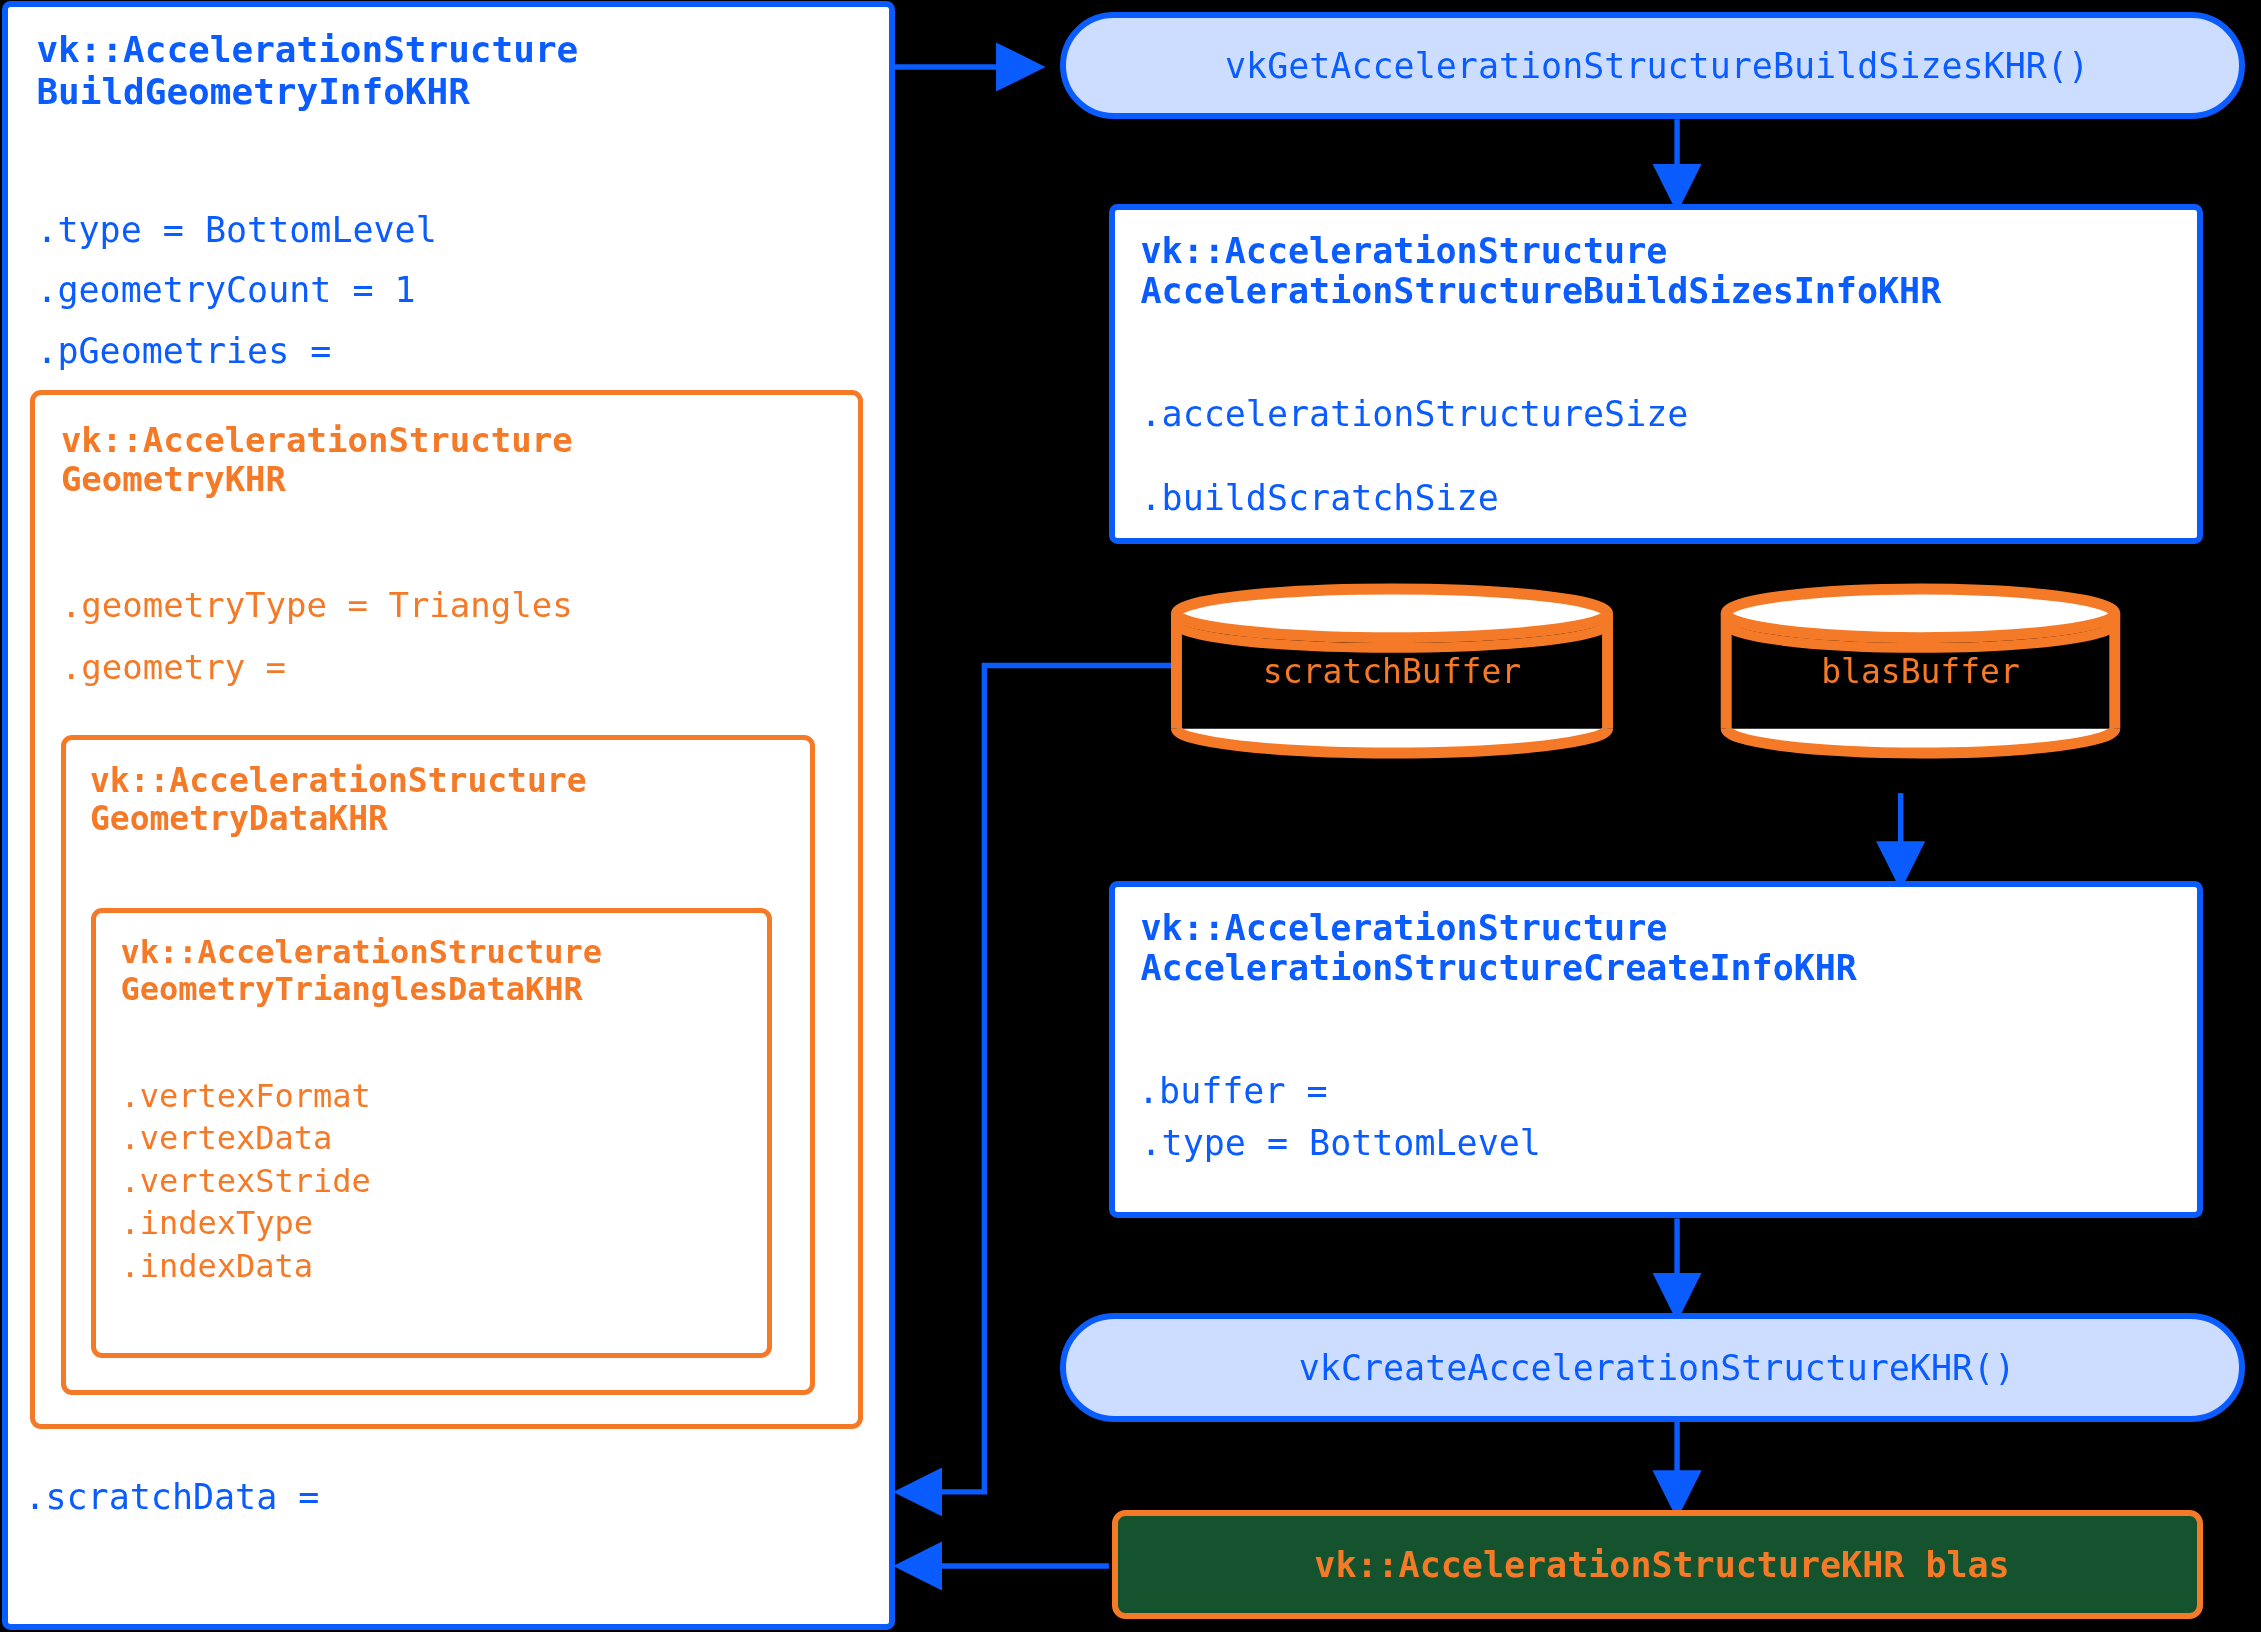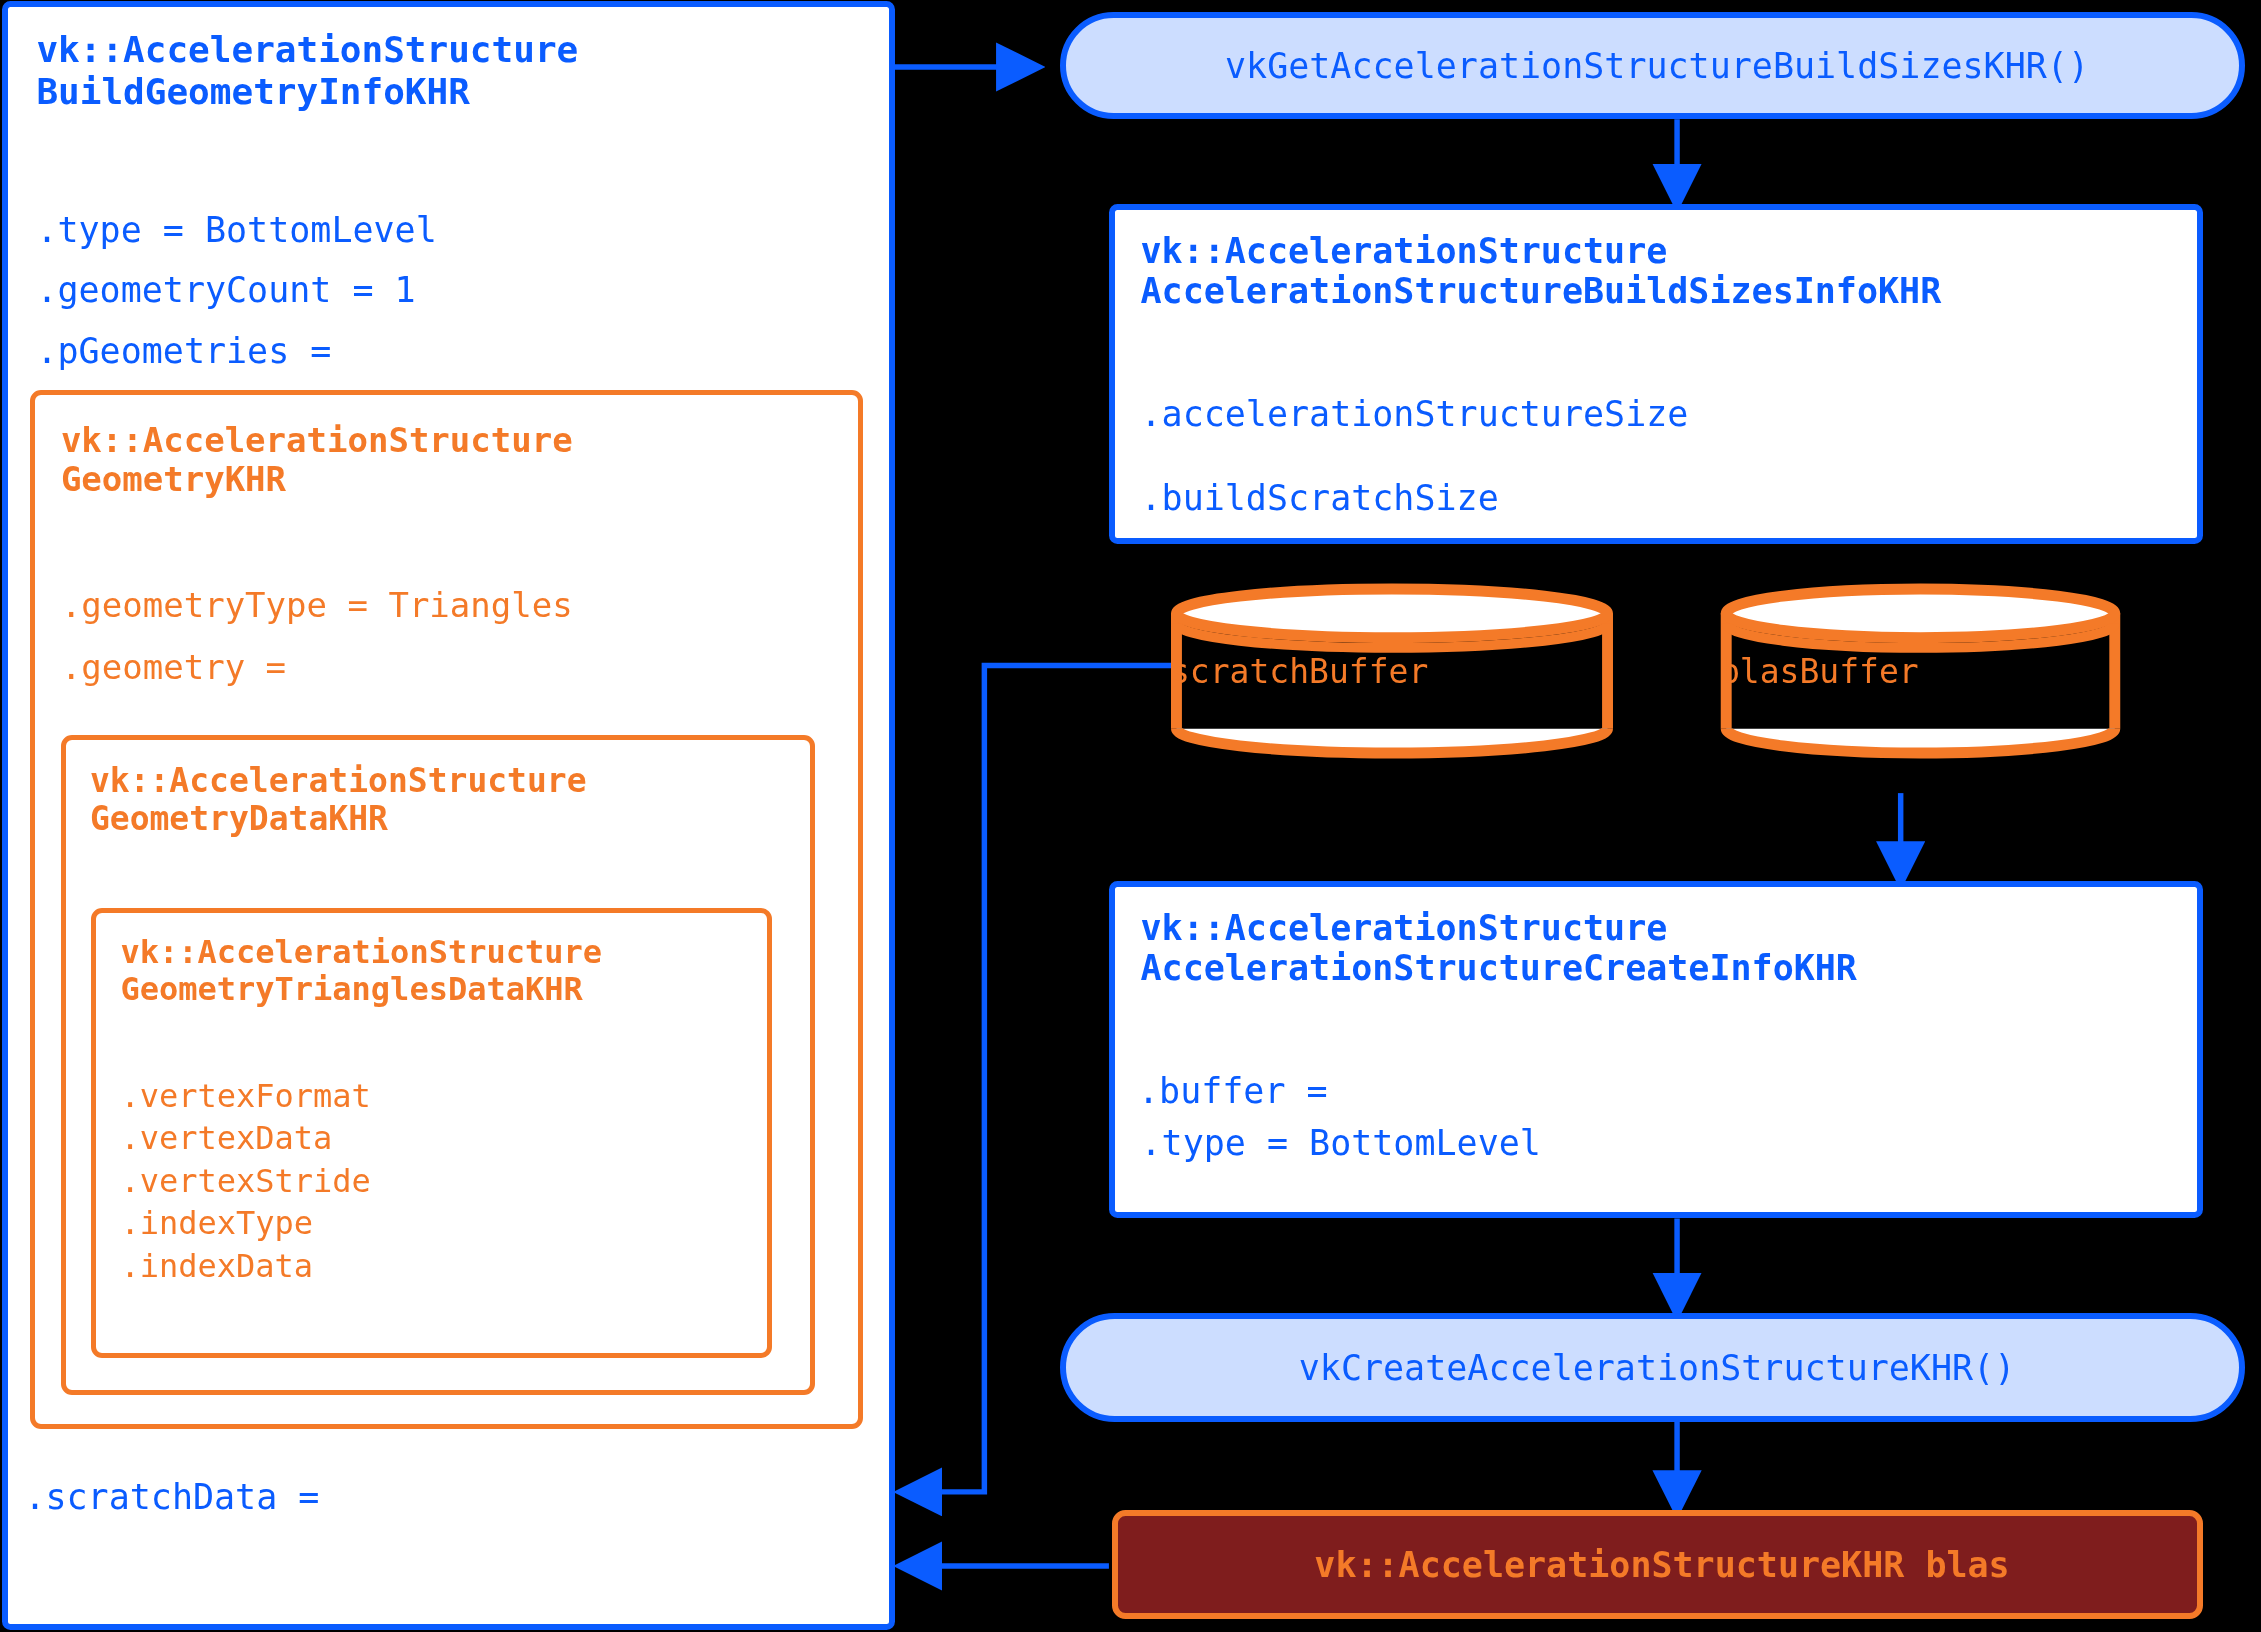--- a/index.html
+++ b/index.html
@@ -27,21 +27,21 @@
     border:5.5px solid #F47A28;
     border-radius:11px;
   }
   .pill-blue{
     background:#CCDDFF;
     border:6px solid #0A5CFF;
     border-radius:607px;
     display:flex;align-items:center;justify-content:center;
   }
   .pill-orange{
-    background:#7f1d1d;
+    background:#14532d;
     border:6px solid #F47A28;
     border-radius:13.4px;
     display:flex;align-items:center;justify-content:center;
   }
 
   
   .t{white-space:pre;}
   .blue{color:#0A5CFF;}
   .orange{color:#F47A28;}
   .bold{font-weight:bold;}
@@ -55,20 +55,21 @@
   .f56{font-size:34px;}
   .f54{font-size:33px;}
   .f52{font-size:32px;}
 
   
   .cyl{position:absolute;}
   .cyl svg{display:block;overflow:visible;}
   .cyl .cyl-label{
     position:absolute;left:0;right:0;top:50%;
     transform:translateY(-50%);
+    text-align:center;
     color:#F47A28;
     font-size:33px;
     white-space:nowrap;
   }
 
   
   .edges{position:absolute;left:0;top:0;width:2261px;height:1633px;pointer-events:none;}
 </style>
 </head>
 <body>

